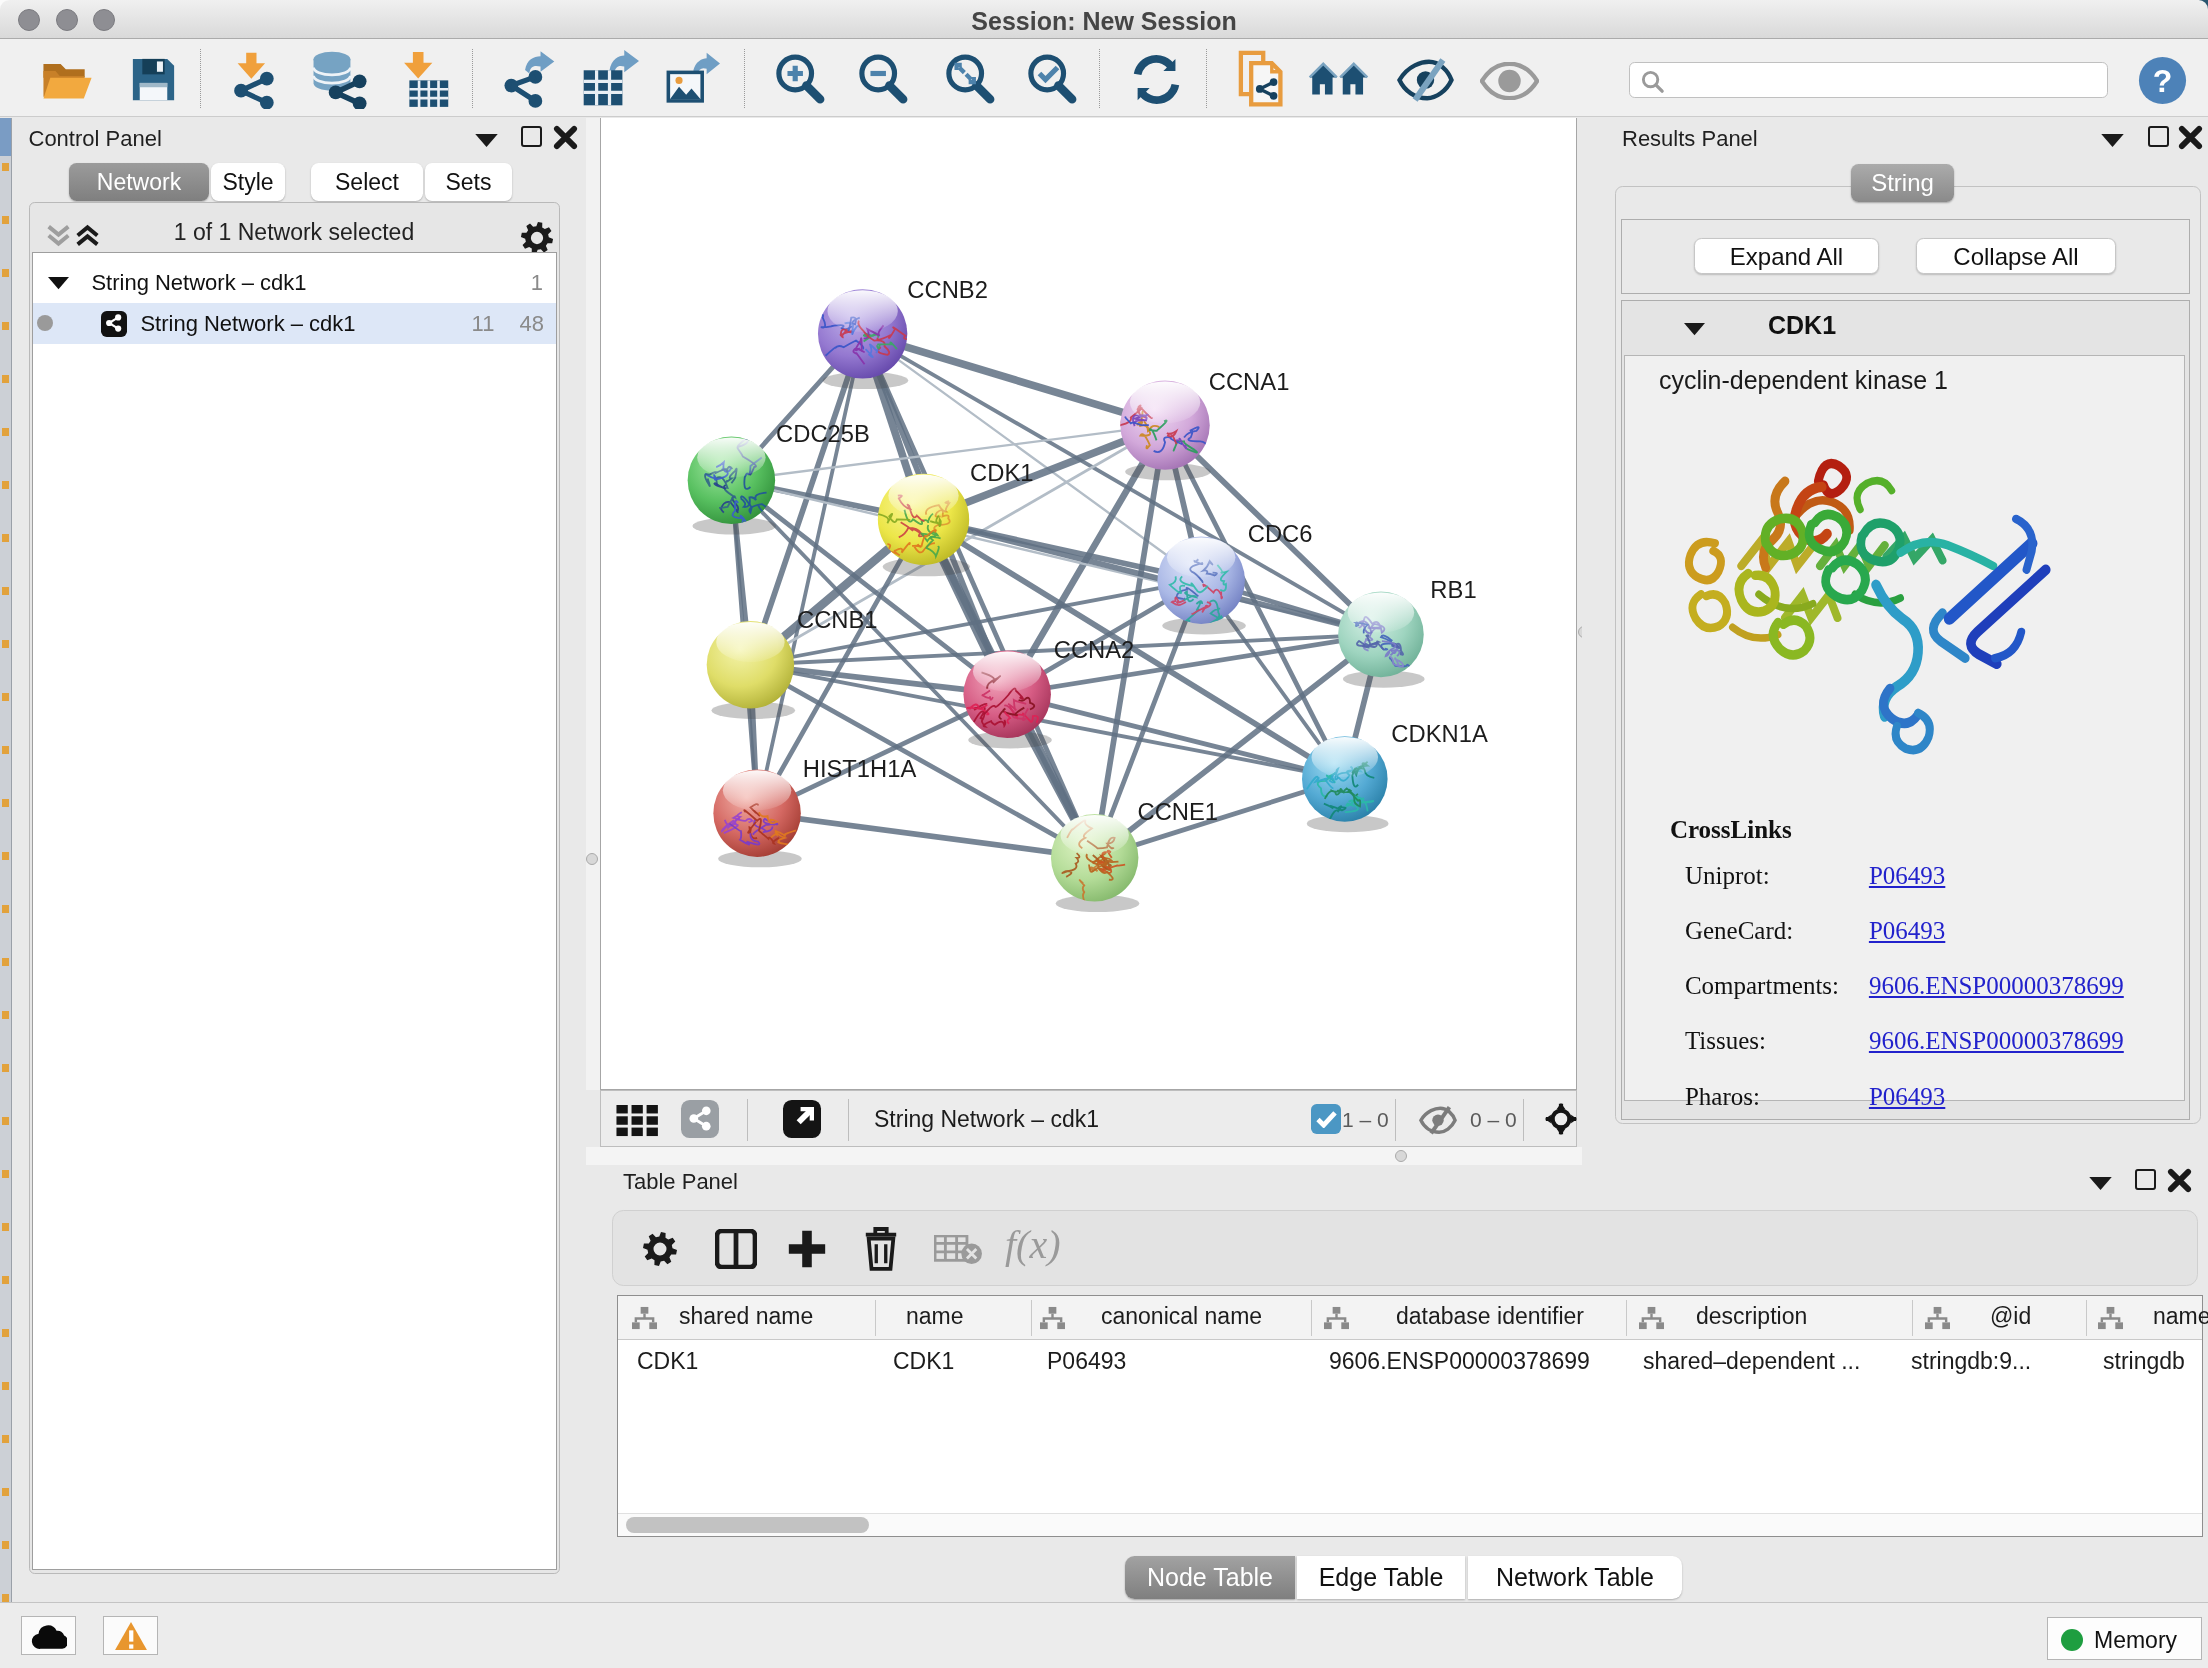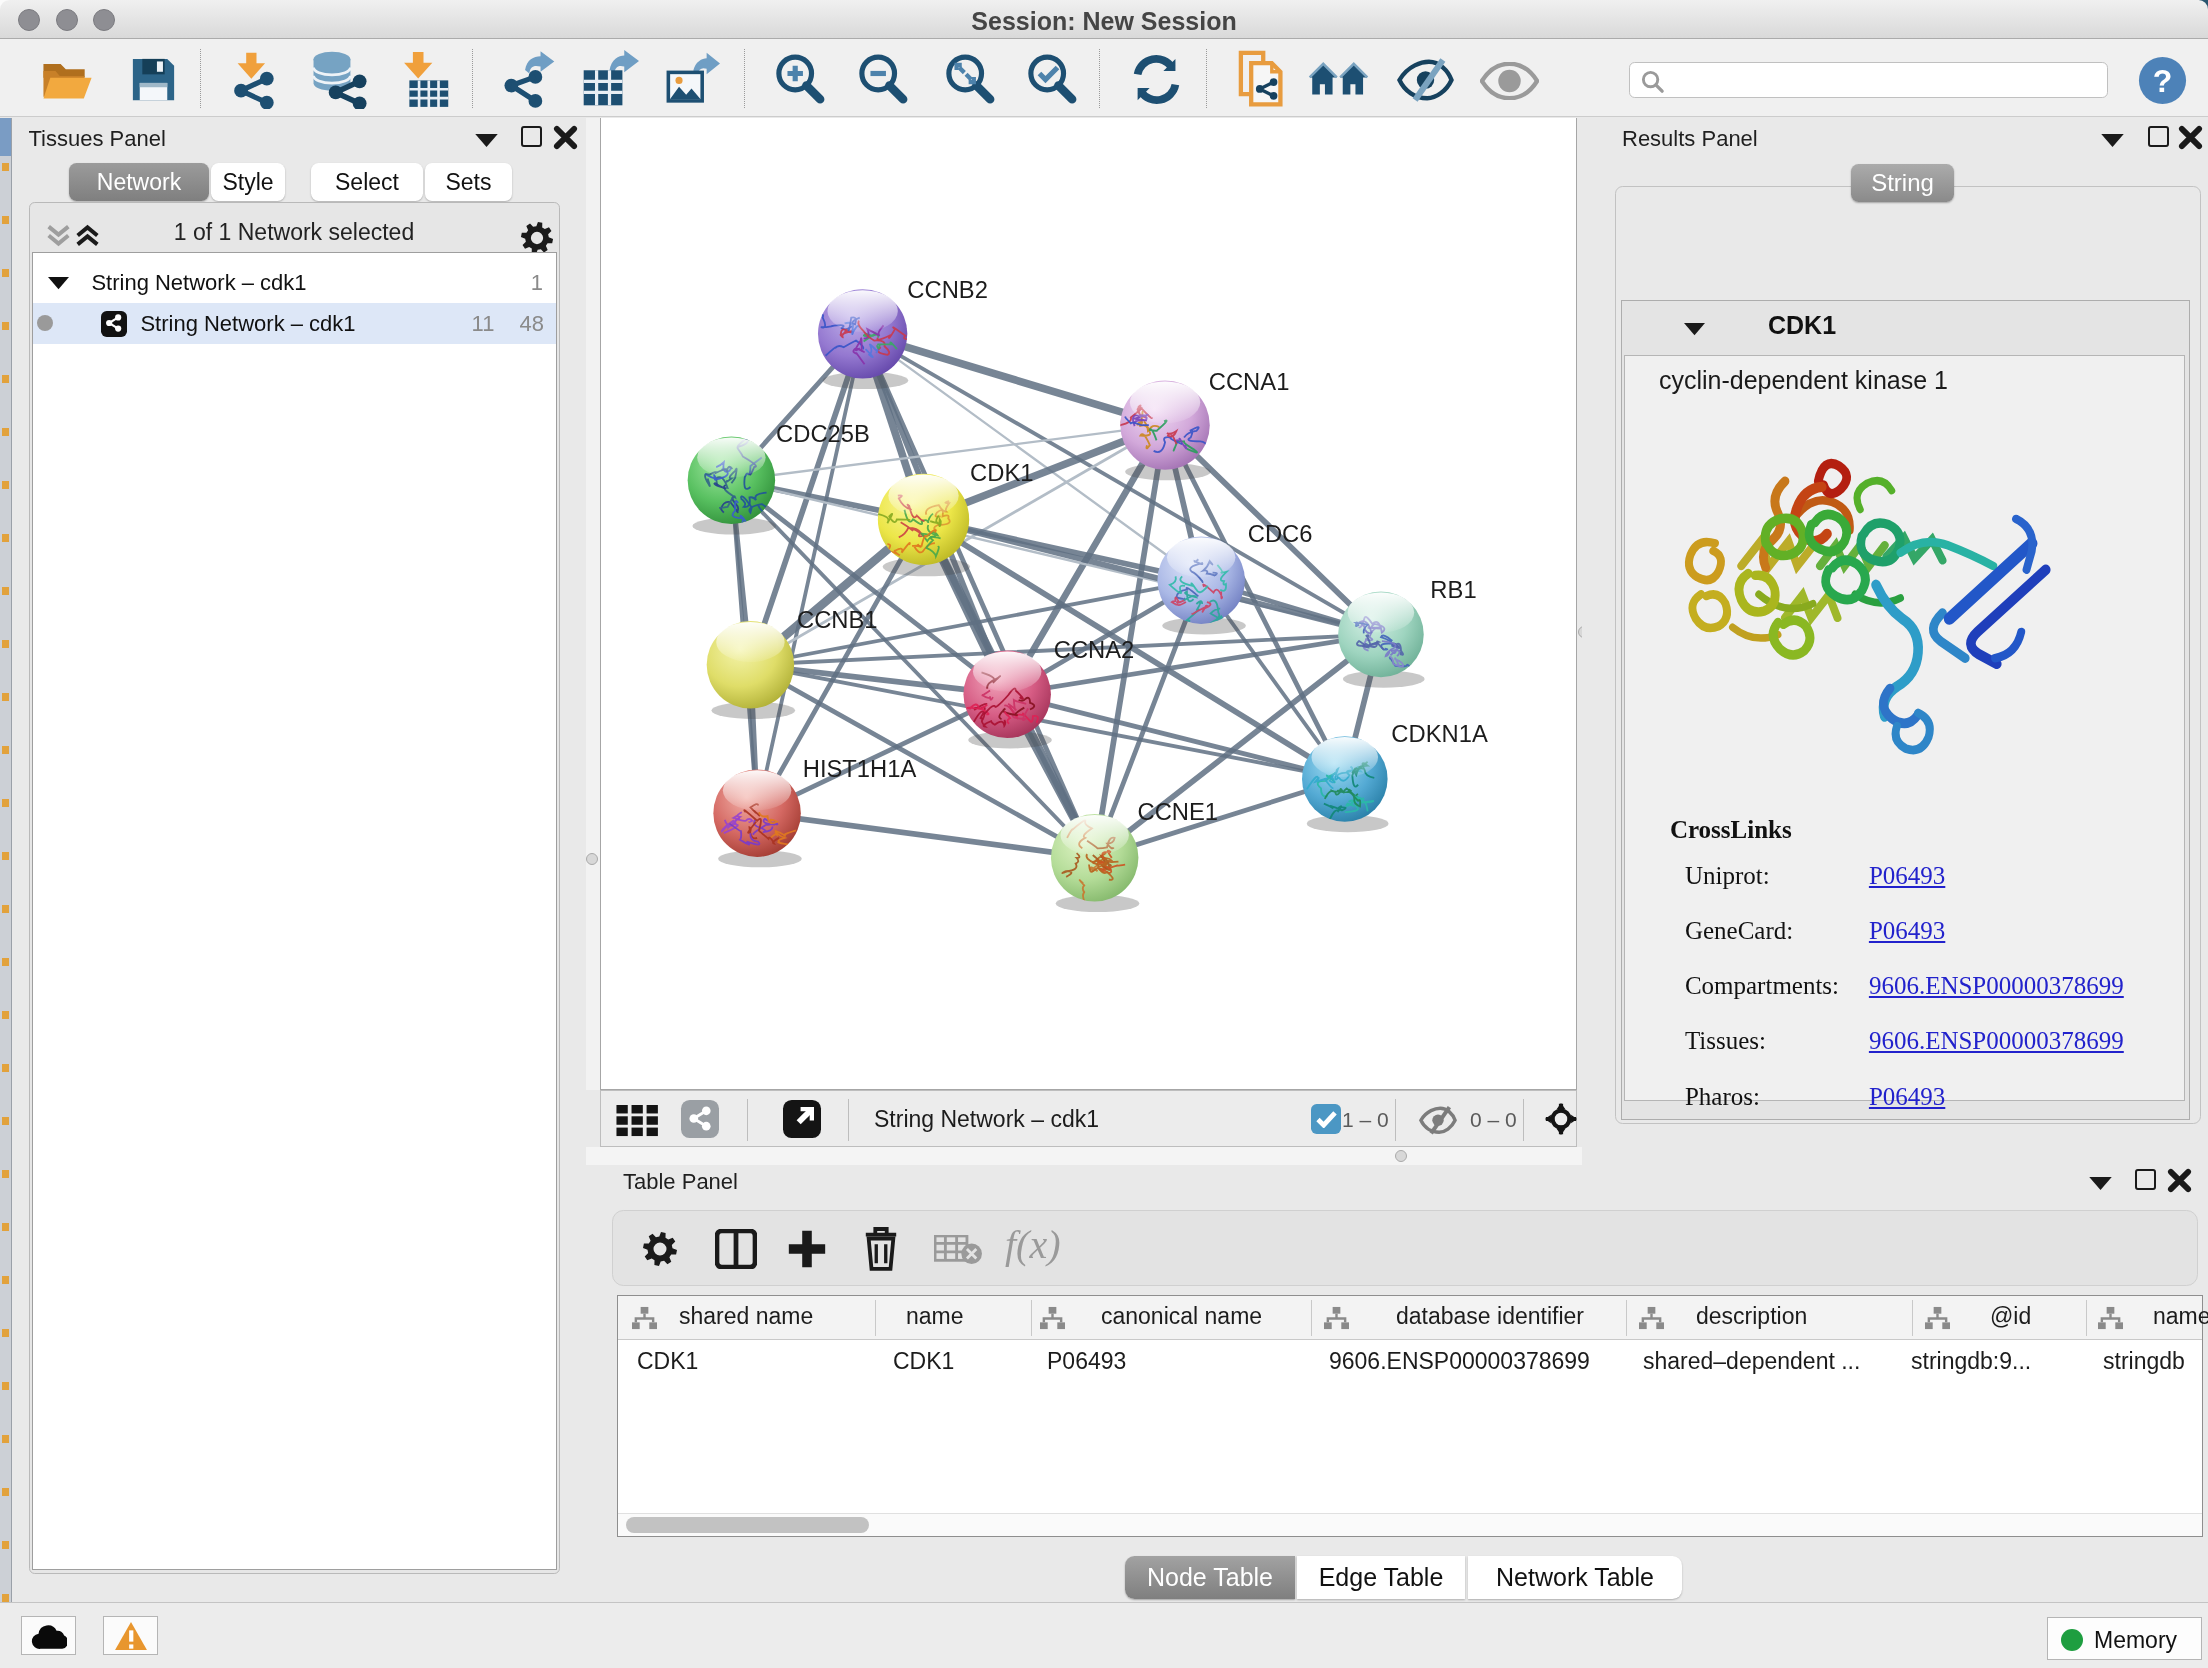--- a/index.html
+++ b/index.html
@@ -208,21 +208,21 @@
   </svg>
 </div>
 
 <div style="position:absolute; left:0; top:118px; width:12.4px; height:1484px; background:#ccd0d6; border-right:1px solid #9aa0a8; z-index:30;">
   <div style="position:absolute; left:1.9px; top:0; width:6.7px; height:100%;
        background:repeating-linear-gradient(#ccd0d6 0 45px, #e2a23c 45px 53px);"></div>
   <div style="position:absolute; left:0; top:0; width:100%; height:38px; background:#7a9cc4;"></div>
 </div>
 
 <div id="cpanel">
-  <div class="paneltitle" style="position:absolute;left:28.5px;top:7.6px;">Tissues Panel</div>
+  <div class="paneltitle" style="position:absolute;left:28.5px;top:7.6px;">Control Panel</div>
   <svg class="abs" style="left:474px;top:15px;" width="25" height="15" viewBox="0 0 26 16">
       <path d="M1 1 L25 1 L13 15 Z" fill="#1a1a1a"></path>
     </svg>
   <div style="position:absolute;left:521px;top:7.6px;width:21px;height:21px;border:2.9px solid #1a1a1a;border-radius:2.9px;"></div>
   <svg class="abs" style="left:553px;top:6.7px;" width="25" height="25" viewBox="0 0 26 26">
     <path d="M4 4 L22 22 M22 4 L4 22" stroke="#1a1a1a" stroke-width="6" stroke-linecap="round"></path>
   </svg>
   <div class="tab sel" style="left:69px; top:45px; width:140px;">Network</div>
   <div class="tab" style="left:211px; top:45px; width:74px;">Style</div>
   <div class="tab" style="left:311px; top:45px; width:112px;">Select</div>
@@ -699,20 +699,26 @@
   <svg class="abs" style="left:596px;top:6.7px;" width="25" height="25" viewBox="0 0 26 26">
     <path d="M4 4 L22 22 M22 4 L4 22" stroke="#1a1a1a" stroke-width="6" stroke-linecap="round"></path>
   </svg>
 
   <div style="position:absolute;left:33px;top:68px;width:586px;height:938px;background:#e9e9e9;border:1.9px solid #c2c2c2;border-radius:7.6px;"></div>
 
   <div style="position:absolute;left:269px;top:46px;width:103px;height:38px;border-radius:7.6px;
        background:linear-gradient(#ababab,#8a8a8a);color:#fff;font-size:24px;text-align:center;line-height:38px;
        box-shadow:0 1px 1.9px rgba(0,0,0,0.3);">String</div>
 
+  <div style="position:absolute;left:39px;top:101px;width:569px;height:75px;border:1.9px solid #adadad;background:#e9e9e9;">
+    <div style="position:absolute;left:72px;top:18px;width:185px;height:36px;background:#fff;border:1px solid #c6c6c6;border-radius:7.6px;
+         font-size:24px;text-align:center;line-height:36px;color:#111;box-shadow:0 1px 1.9px rgba(0,0,0,0.2);">Expand All</div>
+    <div style="position:absolute;left:294px;top:18px;width:200px;height:36px;background:#fff;border:1px solid #c6c6c6;border-radius:7.6px;
+         font-size:24px;text-align:center;line-height:36px;color:#111;box-shadow:0 1px 1.9px rgba(0,0,0,0.2);">Collapse All</div>
+  </div>
 
   <div style="position:absolute;left:39px;top:182px;width:569px;height:820px;border:1.9px solid #adadad;background:#e4e4e4;">
     <svg class="abs" style="left:61px;top:21px;" width="23" height="14.3" viewBox="0 0 24 15">
         <path d="M1 1 L23 1 L12 14 Z" fill="#1a1a1a"></path>
       </svg>
     <div style="position:absolute;left:146px;top:9.5px;font-size:25px;font-weight:bold;color:#111;">CDK1</div>
 
     <div style="position:absolute;left:1.9px;top:54px;width:561px;height:746px;background:#f0f0f0;border:1px solid #b5b5b5;">
       <div style="position:absolute;left:34px;top:9.5px;font-size:25px;color:#1a1a1a;">cyclin-dependent kinase 1</div>
 

